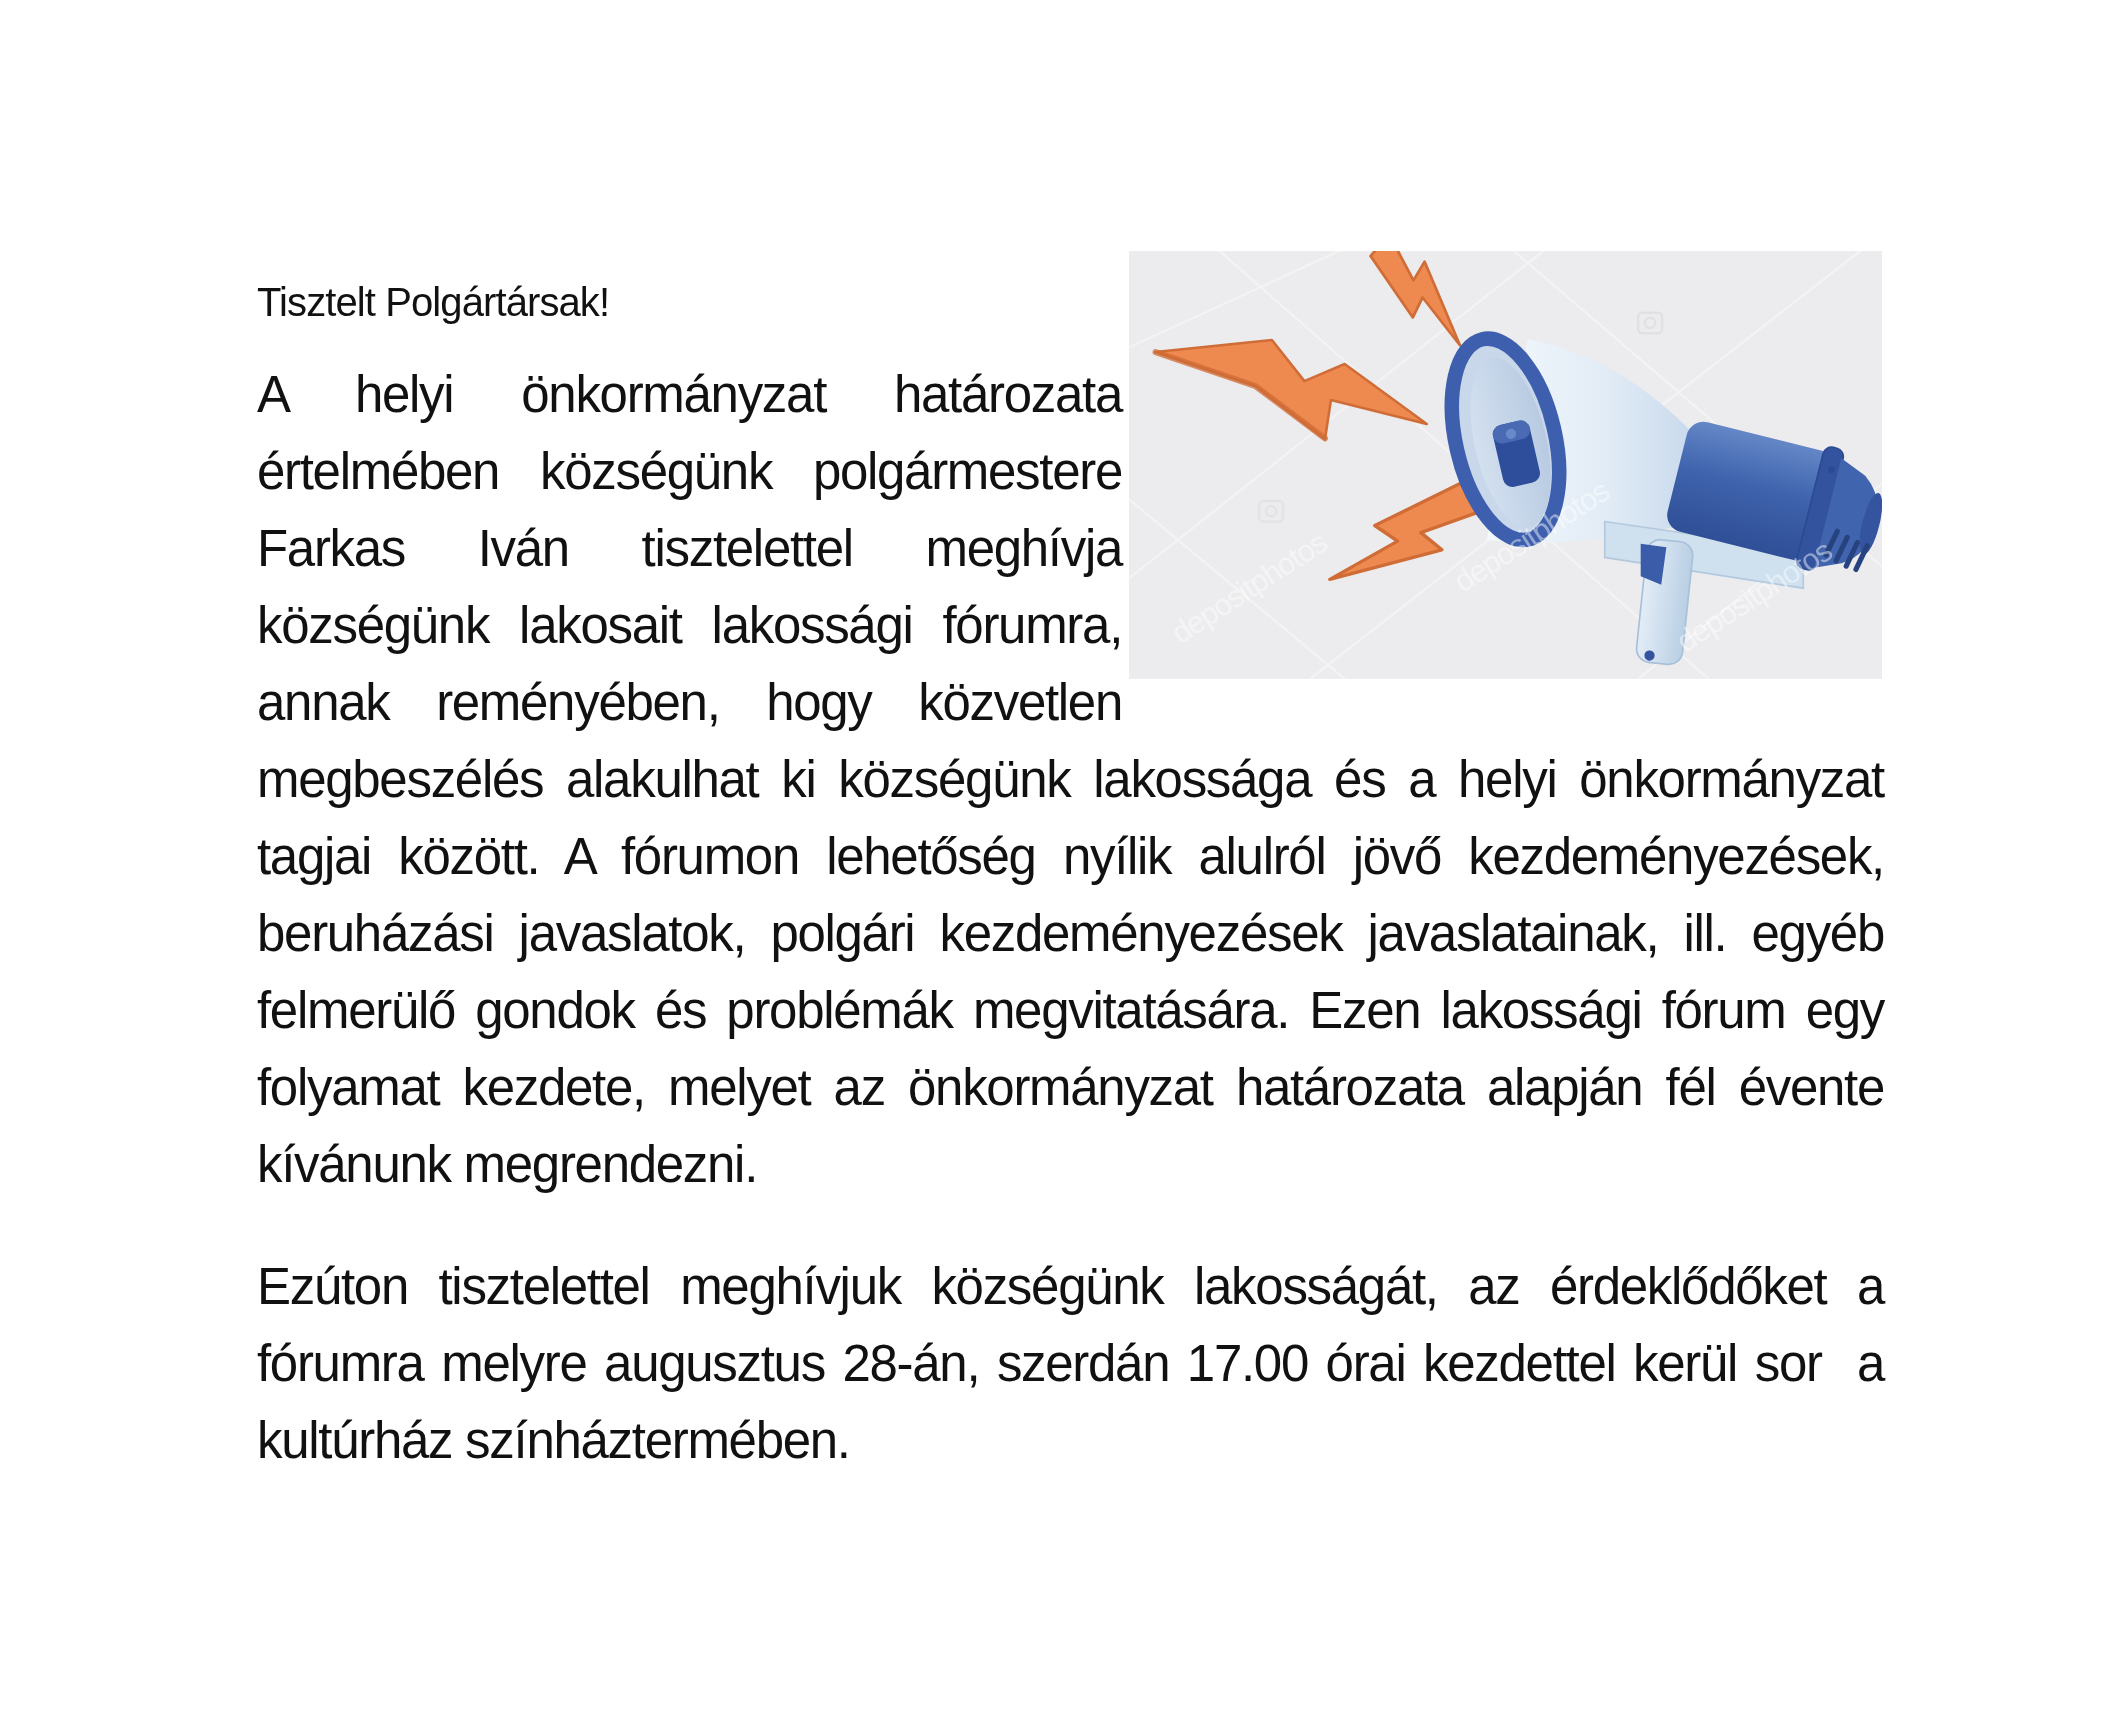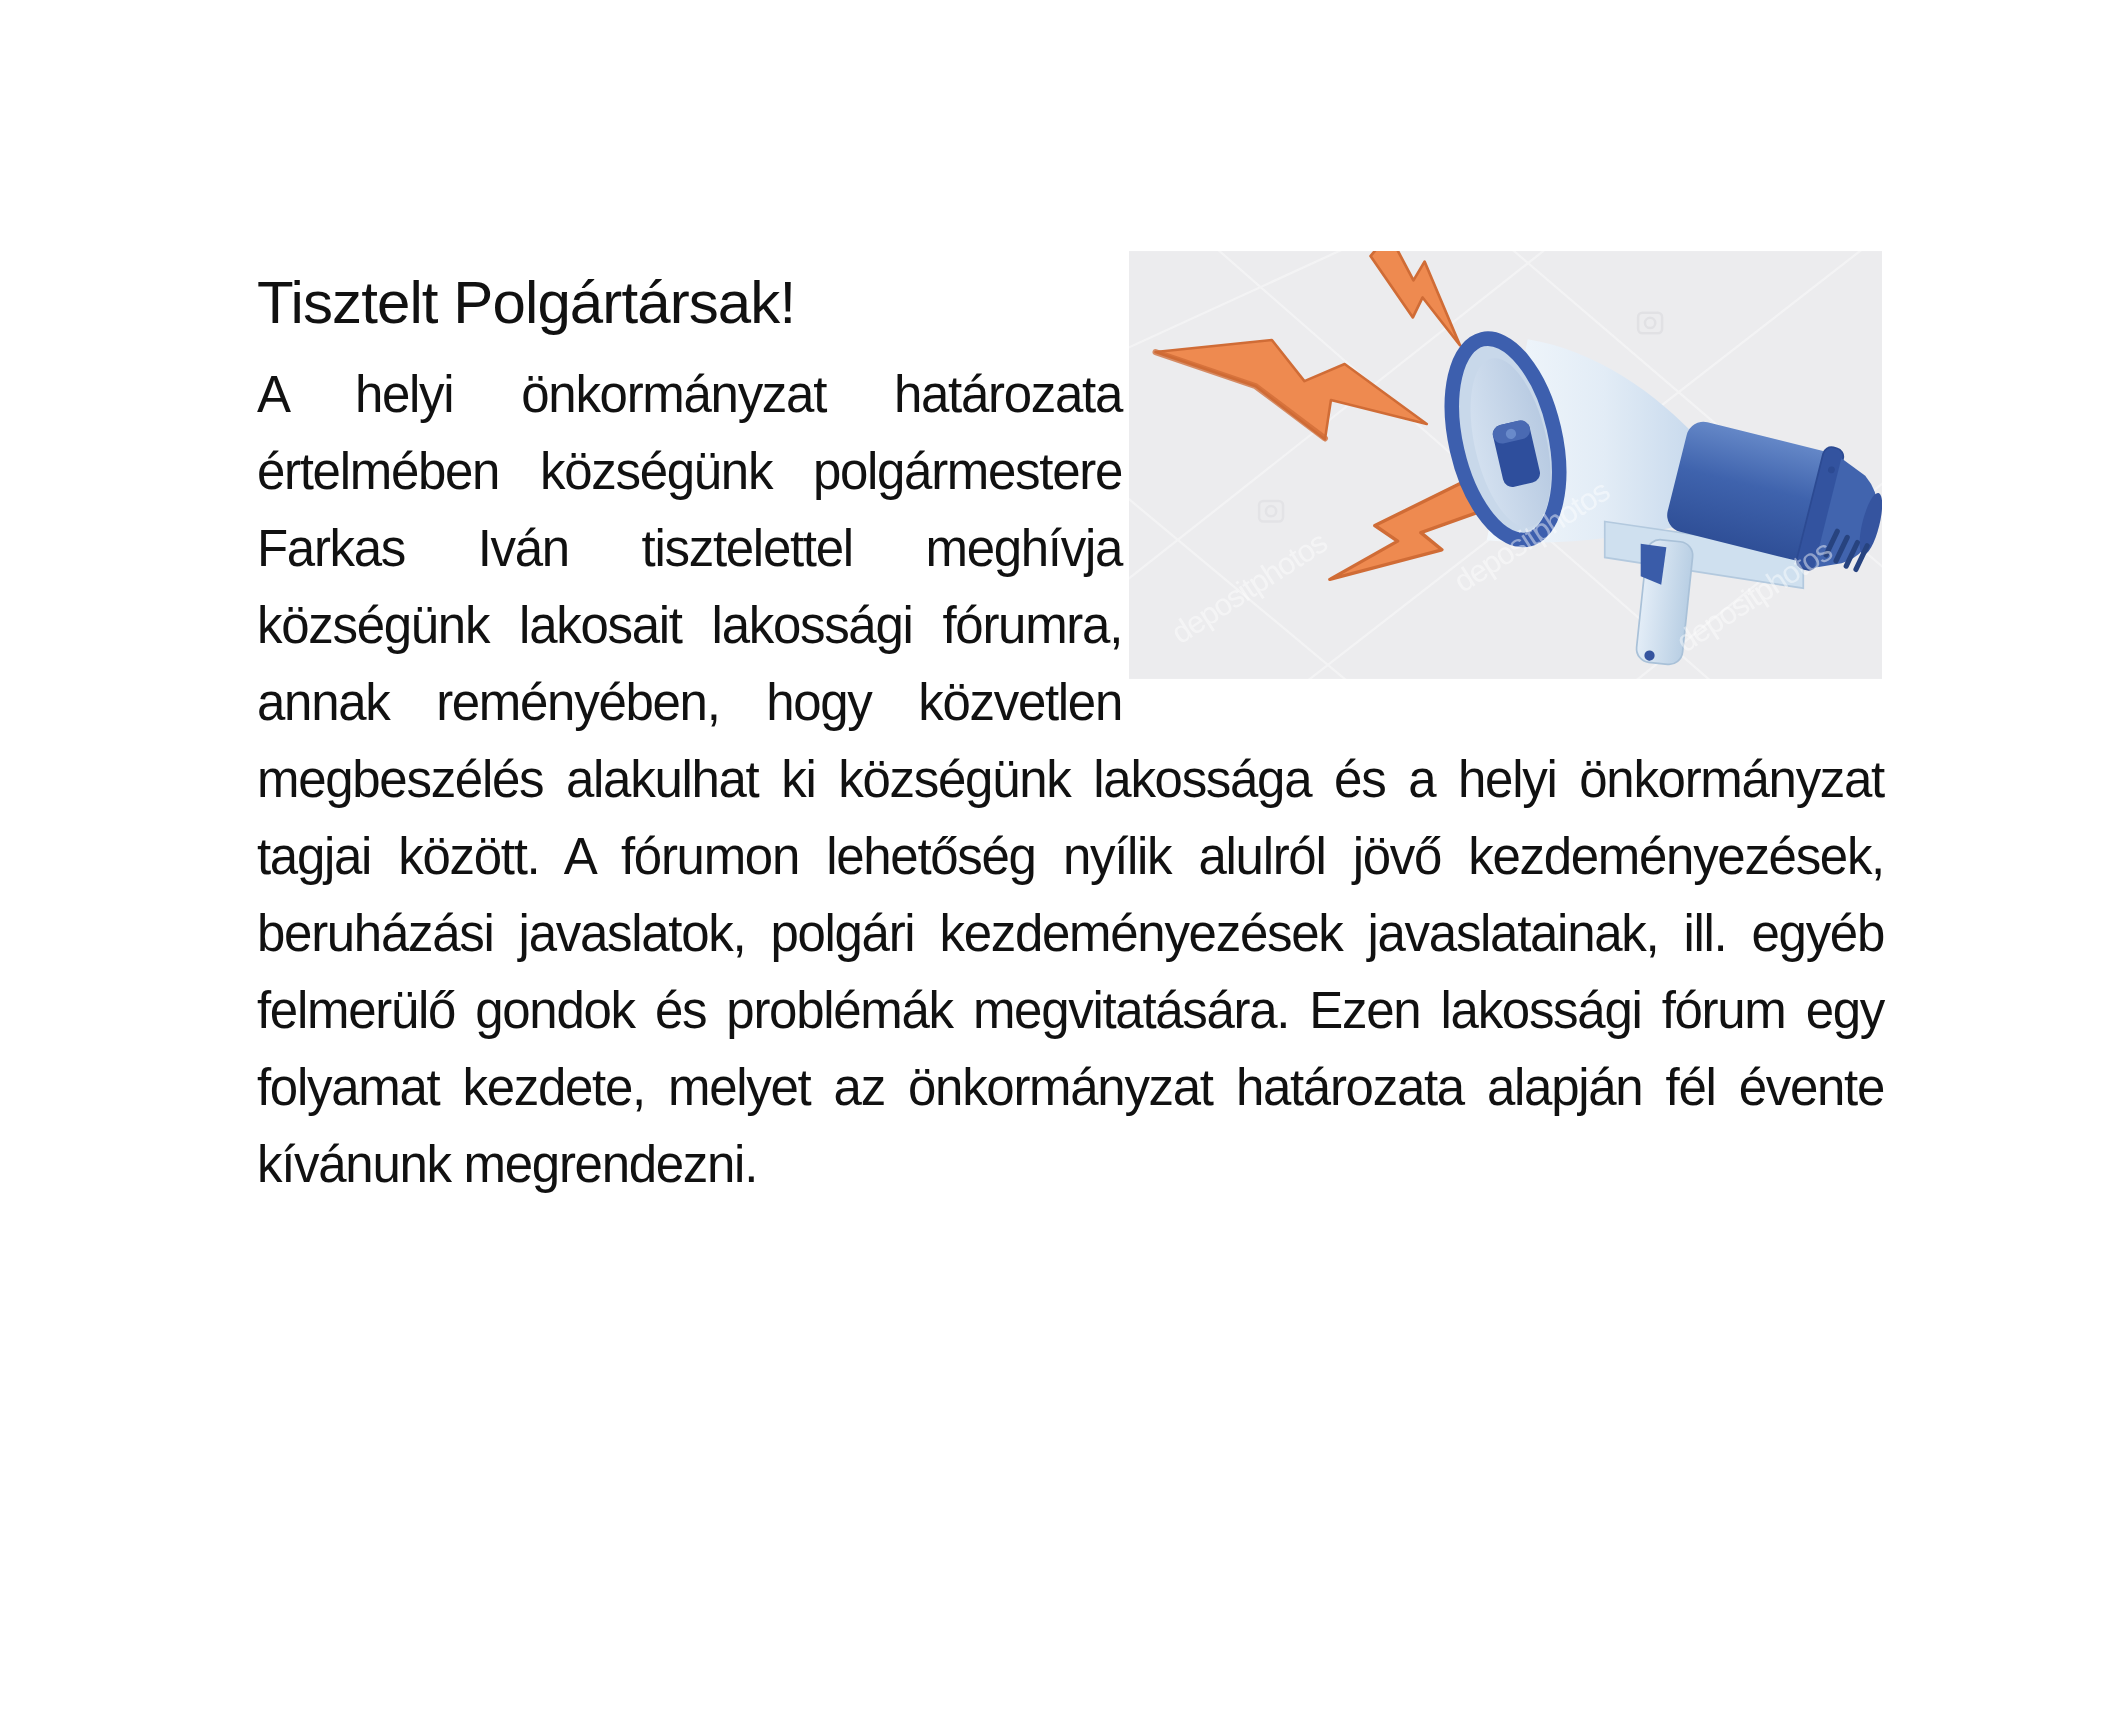--- a/index.html
+++ b/index.html
@@ -16,21 +16,21 @@
     font-family: "Liberation Sans", sans-serif;
     color: #111111;
   }
   .content {
     position: absolute;
     left: 257px;
     top: 264px;
     width: 1627px;
   }
   .doc-title {
-    font-size: 60px;
+    font-size: 40px;
     font-weight: 400;
     line-height: 77px;
     margin: 0 0 15.4px 0;
     letter-spacing: -0.9px;
   }
   .para {
     font-size: 51px;
     line-height: 77px;
     letter-spacing: -1.3px;
     text-align: justify;
@@ -161,16 +161,19 @@
             </g>
           </g>
 
           <text class="wm-text" transform="translate(390,400) rotate(-33)">depositphotos</text>
           <text class="wm-text" transform="translate(60,460) rotate(-33)" opacity="0.4">depositphotos</text>
           <text class="wm-text" transform="translate(650,470) rotate(-33)" opacity="0.35">depositphotos</text>
         </svg>
         </span><span class="rich"><span>A helyi önkormányzat határozata értelmében községünk polgármestere Farkas Iván tisztelettel meghívja községünk lakosait </span><span class="b">lakossági fórumra</span><span>, annak reményében, hogy közvetlen megbeszélés alakulhat ki községünk lakossága és a helyi önkormányzat tagjai között. A fórumon lehetőség nyílik alulról jövő kezdeményezések, beruházási javaslatok, polgári kezdeményezések javaslatainak, ill. egyéb felmerülő gondok és problémák megvitatására. Ezen lakossági fórum egy folyamat kezdete, melyet az önkormányzat határozata alapján fél évente kívánunk megrendezni.</span></span>
     </p>
 
+    <p class="para">
+      <span class="rich"><span>Ezúton tisztelettel meghívjuk községünk lakosságát, az érdeklődőket a fórumra melyre </span><span class="b">augusztus 28-án, szerdán 17.00 órai kezdettel</span><span> kerül sor&nbsp; a kultúrház színháztermében.</span></span>
+    </p>
 
   </div>
 </div>
 
 
 </body></html>

